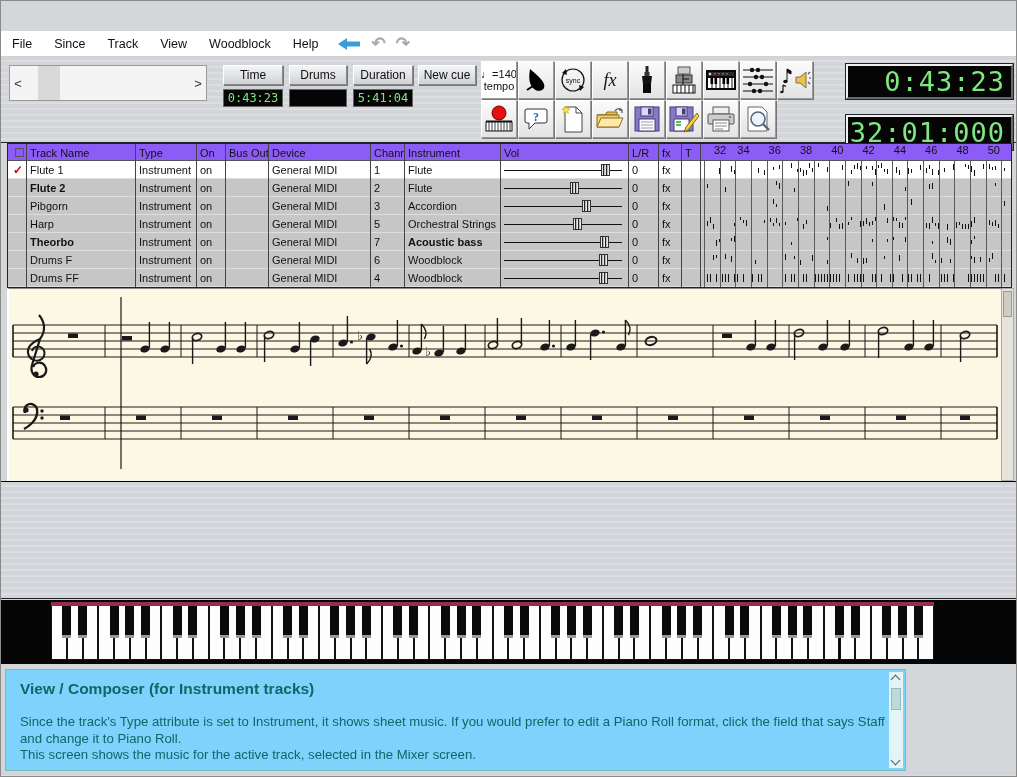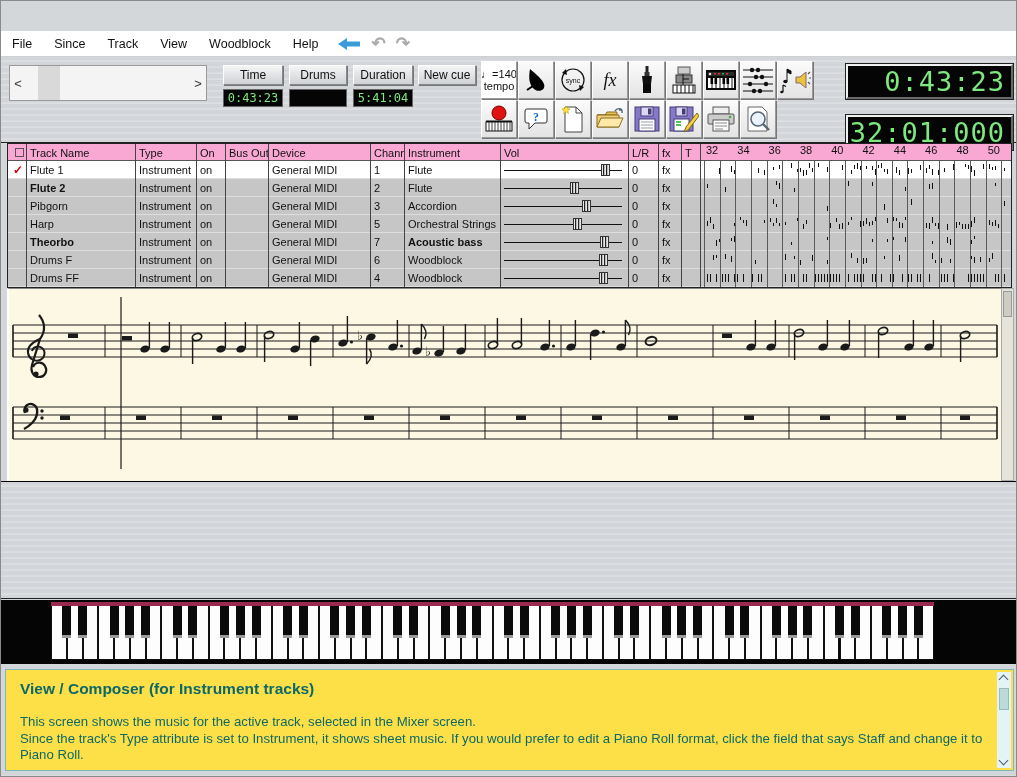--- a/index.html
+++ b/index.html
@@ -56,21 +56,21 @@
   .icon-cell svg{display:block;}
   #tempo-cell{flex-direction:column;font-size:11px;line-height:12px;color:#111;background:#fff;}
   
   .clock{position:absolute;left:845px;width:167px;height:35px;background:#050505;border:2px solid;
          border-color:#f0f0f0 #6a6a6a #6a6a6a #f0f0f0;outline:1px solid #222;
          color:#7de87d;font-family:"DejaVu Sans Mono",monospace;font-size:27px;
          display:flex;align-items:center;justify-content:flex-end;padding-right:6px;letter-spacing:1px;}
   
   #mixer{position:absolute;left:6px;top:142px;width:1005px;height:145px;background:#c6c6c6;
          border:1px solid #222;font-size:11px;color:#111;}
-  #mixer-header{position:relative;height:17px;background:#f9a8d4;border-bottom:1px solid #555;}
+  #mixer-header{position:relative;height:17px;background:#8b5cf6;border-bottom:1px solid #555;}
   .hcell{position:absolute;top:0;height:17px;display:flex;align-items:center;padding-left:4px;white-space:nowrap;overflow:hidden;}
   .hcheck{width:9px;height:9px;border:1px solid #555;margin-left:3px;}
   .mrow{position:relative;height:18px;border-bottom:1px solid #dedede;background:#c6c6c6;}
   .mrow.selected{background:#ffffff;}
   .mcell{position:absolute;top:0;height:18px;display:flex;align-items:center;padding-left:4px;white-space:nowrap;overflow:hidden;}
   .vsep{position:absolute;top:0;bottom:0;width:1px;background:#444;}
   .checkmark{color:#cc0000;font-weight:bold;font-size:12px;margin-left:1px;}
   .vol-track{position:absolute;top:9px;left:4px;right:6px;height:1px;background:#111;}
   .vol-thumb{position:absolute;top:3px;width:9px;height:12px;background:#d6d6d6;border:1px solid #333;
              background-image:repeating-linear-gradient(90deg,#e8e8e8 0 1px,#222 1px 2px,#bbb 2px 3px);}
@@ -87,21 +87,21 @@
             border:1px solid #aaa;}
   #notation-scroll .thumb{position:absolute;left:1px;top:2px;width:9px;height:26px;background:#cfcdc2;border:1px solid #999;}
   
   #composer{position:absolute;left:0;top:480px;width:100%;height:118px;border-bottom:1px solid #222;border-top:1px solid #000;}
   
   #piano{position:absolute;left:0;top:599px;width:100%;height:64px;background:#050505;}
   #redstrip{position:absolute;left:50px;top:2px;height:4px;background:#9b2a50;}
   .wkey{position:absolute;top:6px;height:54px;background:#fdfdfd;border:1px solid #111;border-top:none;}
   .bkey{position:absolute;top:6px;height:32px;width:9px;background:#0a0a0a;border-bottom:3px solid #9a9a9a;z-index:2;}
   
-  #helppanel{position:absolute;left:4px;top:668px;width:1009px;height:102px;background:#fde047;
+  #helppanel{position:absolute;left:4px;top:668px;width:901px;height:102px;background:#7dd3fc;
              border:1px solid #7fb6b6;color:#0d6868;}
   #helppanel h2{margin:10px 0 0 14px;font-size:15.5px;font-weight:bold;color:#0d6868;}
   #helppanel .body{margin:16px 14px 0 14px;font-size:13.2px;line-height:16.5px;}
   #help-scroll{position:absolute;right:2px;top:2px;width:14px;height:96px;background:#e2f4f5;}
   #help-scroll .chev{position:absolute;left:3px;width:7px;height:7px;border-right:1.6px solid #557;border-bottom:1.6px solid #557;}
   #help-scroll .thumb{position:absolute;left:2px;top:16px;width:10px;height:22px;background:#bcdadb;border:1px solid #9bb;}
   #bottomstrip{position:absolute;left:0;top:771px;width:100%;height:6px;}
 </style>
 </head>
 <body>
@@ -339,21 +339,21 @@
         <div class="hcell" style="left: 188px; width: 29px;">On</div>
         <div class="hcell" style="left: 217px; width: 43px;">Bus Out</div>
         <div class="hcell" style="left: 260px; width: 102px;">Device</div>
         <div class="hcell" style="left: 362px; width: 34px;">Channel</div>
         <div class="hcell" style="left: 396px; width: 96px;">Instrument</div>
         <div class="hcell" style="left: 492px; width: 128px;">Vol</div>
         <div class="hcell" style="left: 620px; width: 30px;">L/R</div>
         <div class="hcell" style="left: 650px; width: 23px;">fx</div>
         <div class="hcell" style="left: 673px; width: 19px;">T</div>
         <div id="timeline-head-nums" style="position: absolute; left: 692px; top: 0px; width: 311px; height: 17px;">
-          <span style="left: 6px; text-align: center;">32</span>
+          <span style="left: 14px; text-align: center;">32</span>
           <span style="left: 37.3px;">34</span>
           <span style="left: 68.6px;">36</span>
           <span style="left: 99.9px;">38</span>
           <span style="left: 131.2px;">40</span>
           <span style="left: 162.5px;">42</span>
           <span style="left: 193.8px;">44</span>
           <span style="left: 225.1px;">46</span>
           <span style="left: 256.4px;">48</span>
           <span style="left: 287.7px;">50</span>
         </div>
@@ -995,22 +995,22 @@
       <div class="bkey" style="left: 834px;"></div>
       <div class="bkey" style="left: 849.77px;"></div>
       <div class="bkey" style="left: 881.31px;"></div>
       <div class="bkey" style="left: 897.08px;"></div>
       <div class="bkey" style="left: 912.85px;"></div>
     </div>
 
   <div id="helppanel">
     <h2>View / Composer (for Instrument tracks)</h2>
     <div class="body">
+      <div>Since the track's Type attribute is set to Instrument, it shows sheet music. If you would prefer to edit a Piano Roll format, click the field that says Staff and change it to Piano Roll.</div>
       <div>This screen shows the music for the active track, selected in the Mixer screen.</div>
-      <div>Since the track's Type attribute is set to Instrument, it shows sheet music. If you would prefer to edit a Piano Roll format, click the field that says Staff and change it to Piano Roll.</div>
     </div>
     <div id="help-scroll">
       <div class="chev" style="top:4px;transform:rotate(-135deg);"></div>
       <div class="thumb"></div>
       <div class="chev" style="bottom:4px;transform:rotate(45deg);"></div>
     </div>
   </div>
   <div id="bottomstrip" class="metal"></div>
 </div>
 

